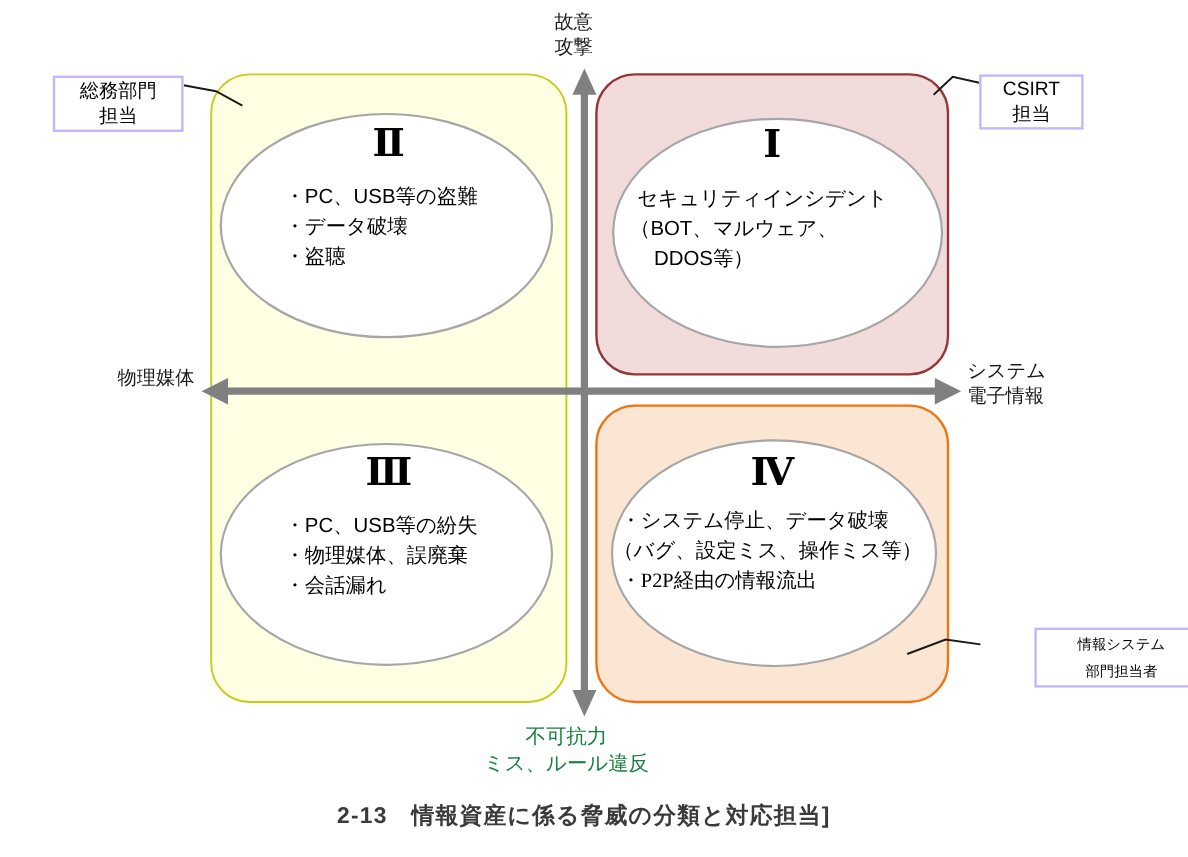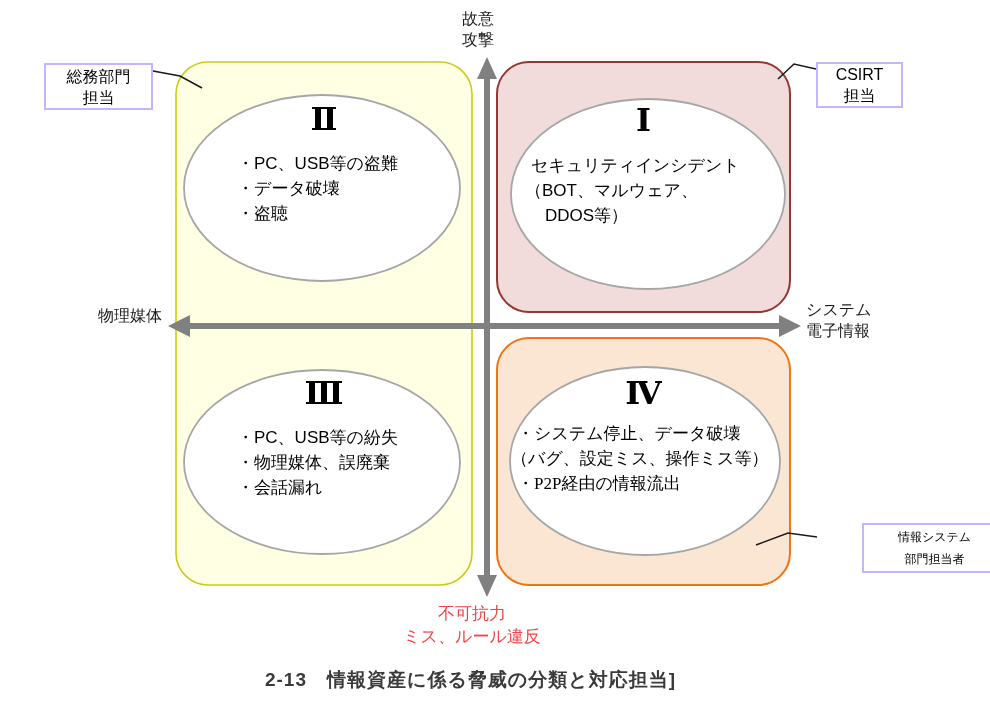--- a/index.html
+++ b/index.html
@@ -5,37 +5,37 @@
   html,body{margin:0;padding:0;background:#fff;}
   .canvas{
     position:relative;width:990px;height:714px;background:#ffffff;overflow:hidden;
     font-family:"Liberation Sans","DejaVu Sans",sans-serif;color:#000;
   }
   .shape-layer{position:absolute;left:0;top:0;width:990px;height:714px;}
   .abs{position:absolute;}
   .axis-label{font-size:16px;line-height:21px;color:#1a1a1a;}
   .axis-label.center{text-align:center;}
   .axis-label.rightalign{text-align:right;}
-  .axis-bottom{font-size:17px;line-height:23px;text-align:center;color:#ef4444;}
+  .axis-bottom{font-size:17px;line-height:23px;text-align:center;color:#15803d;}
   .numeral{
     font-family:"DejaVu Serif","Liberation Serif",serif;
     font-size:32px;font-weight:600;text-align:center;color:#000;
   }
   .qlines{font-size:17px;line-height:25px;color:#000;}
   .qlines .hang{margin-left:-6px;}
   .qlines .indent{margin-left:14px;}
   .callout{
     background:#ffffff;border:2px solid #c4b5fd;
     display:flex;flex-direction:column;align-items:center;justify-content:center;
     font-size:16px;line-height:21px;text-align:center;color:#000;box-sizing:border-box;
   }
   .callout.large{font-size:12px;line-height:22px;margin-left:44px;}
   .caption{
     width:941px;text-align:center;font-size:19px;font-weight:bold;
-    letter-spacing:1px;color:#3a3a3a;
+    letter-spacing:1px;color:#3a3a3a;padding-left:16px;
   }
 </style>
 </head>
 <body>
 
 <div class="canvas">
 
   <svg class="shape-layer" viewBox="0 0 990 714">
 
     <rect x="176" y="62" width="296" height="523" rx="32" fill="#ffffe3" stroke="#c9cc16" stroke-width="1.6"></rect>

